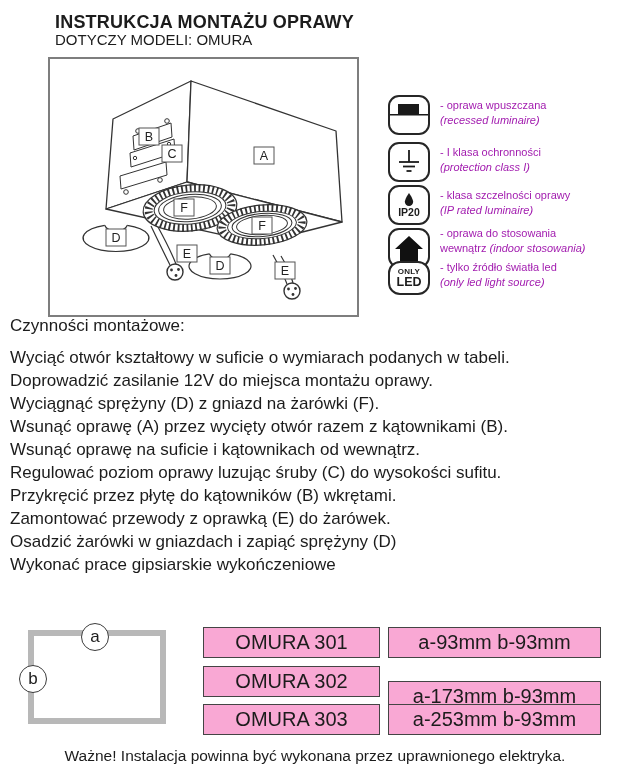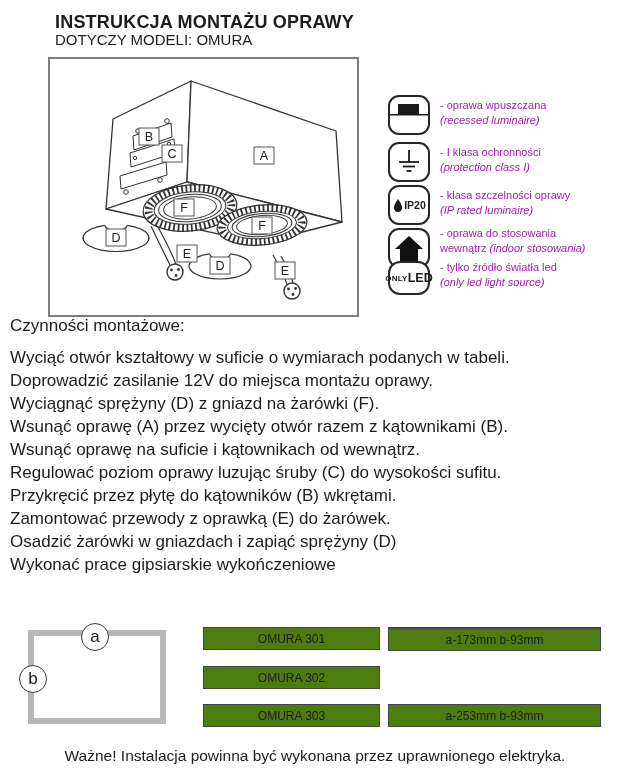--- a/index.html
+++ b/index.html
@@ -13,21 +13,21 @@
 
   .frame {
     left:48px; top:57px; width:307px; height:256px;
     border:2px solid #7e7e7e; box-sizing:content-box; background:#fff;
   }
   .frame svg { display:block; width:307px; height:256px; }
   svg text { font-family:"Liberation Sans", sans-serif; }
 
   .icon-box {
     left:388px; width:42px; height:40px; border:2px solid #262626; border-radius:11px;
-    box-sizing:border-box; display:flex; flex-direction:row; align-items:center; justify-content:center;
+    box-sizing:border-box; display:flex; flex-direction:column; align-items:center; justify-content:center;
     background:#fff;
   }
   .icon-text { left:440px; width:180px; font-size:11px; line-height:14.5px; color:#a21caf; }
   .it { font-style:italic; }
   .ip-badge { font-size:10.5px; font-weight:bold; line-height:11px; margin-top:1px; }
   .only { font-size:8px; font-weight:bold; line-height:9px; letter-spacing:0.2px; }
   .led  { font-size:12.5px; font-weight:bold; line-height:13px; }
 
   .steps-heading { left:10px; top:316px; font-size:17px; }
   .steps { left:10px; top:346px; width:615px; font-size:17px; line-height:23px; }
@@ -35,22 +35,22 @@
 
   .hole-rect { left:28px; top:630px; width:138px; height:94px; border:6px solid #b8b8b8; box-sizing:border-box; background:#fff; }
   .dim-circle {
     width:28px; height:28px; border:1.5px solid #3c3c3c; border-radius:50%; background:#fff;
     box-sizing:border-box; display:flex; align-items:center; justify-content:center; font-size:17px;
   }
   .c-a { left:81px; top:623px; }
   .c-b { left:19px; top:665px; }
 
   .tcell {
-    height:23px; border:1.5px solid #444; box-sizing:border-box; background:#4d7c0f;
-    display:flex; align-items:center; justify-content:center; font-size:12px;
+    height:31px; border:1.5px solid #444; box-sizing:border-box; background:#f9a8d4;
+    display:flex; align-items:center; justify-content:center; font-size:20px;
   }
   .col-model { left:203px; width:177px; }
   .col-size  { left:388px; width:213px; }
 
   .footer { left:0; top:747px; width:630px; text-align:center; font-size:15.5px; }
 </style>
 </head>
 <body>
 
 <div class="page">
@@ -224,19 +224,19 @@
   <div class="abs dim-circle c-a">
       <span>a</span>
     </div>
   <div class="abs dim-circle c-b">
       <span>b</span>
     </div>
 
   <div class="abs tcell col-model" style="top:627px;">OMURA 301</div>
   <div class="abs tcell col-size" style="top:627px;">a-93mm b-93mm</div>
   <div class="abs tcell col-model" style="top:666px;">OMURA 302</div>
-  <div class="abs tcell col-size" style="top:628px;">a-173mm b-93mm</div>
+  <div class="abs tcell col-size" style="top:681px;">a-173mm b-93mm</div>
   <div class="abs tcell col-model" style="top:704px;">OMURA 303</div>
   <div class="abs tcell col-size" style="top:704px;">a-253mm b-93mm</div>
 
   <div class="abs footer">Ważne! Instalacja powinna być wykonana przez uprawnionego elektryka.</div>
 
 </div>
 
 </body></html>

